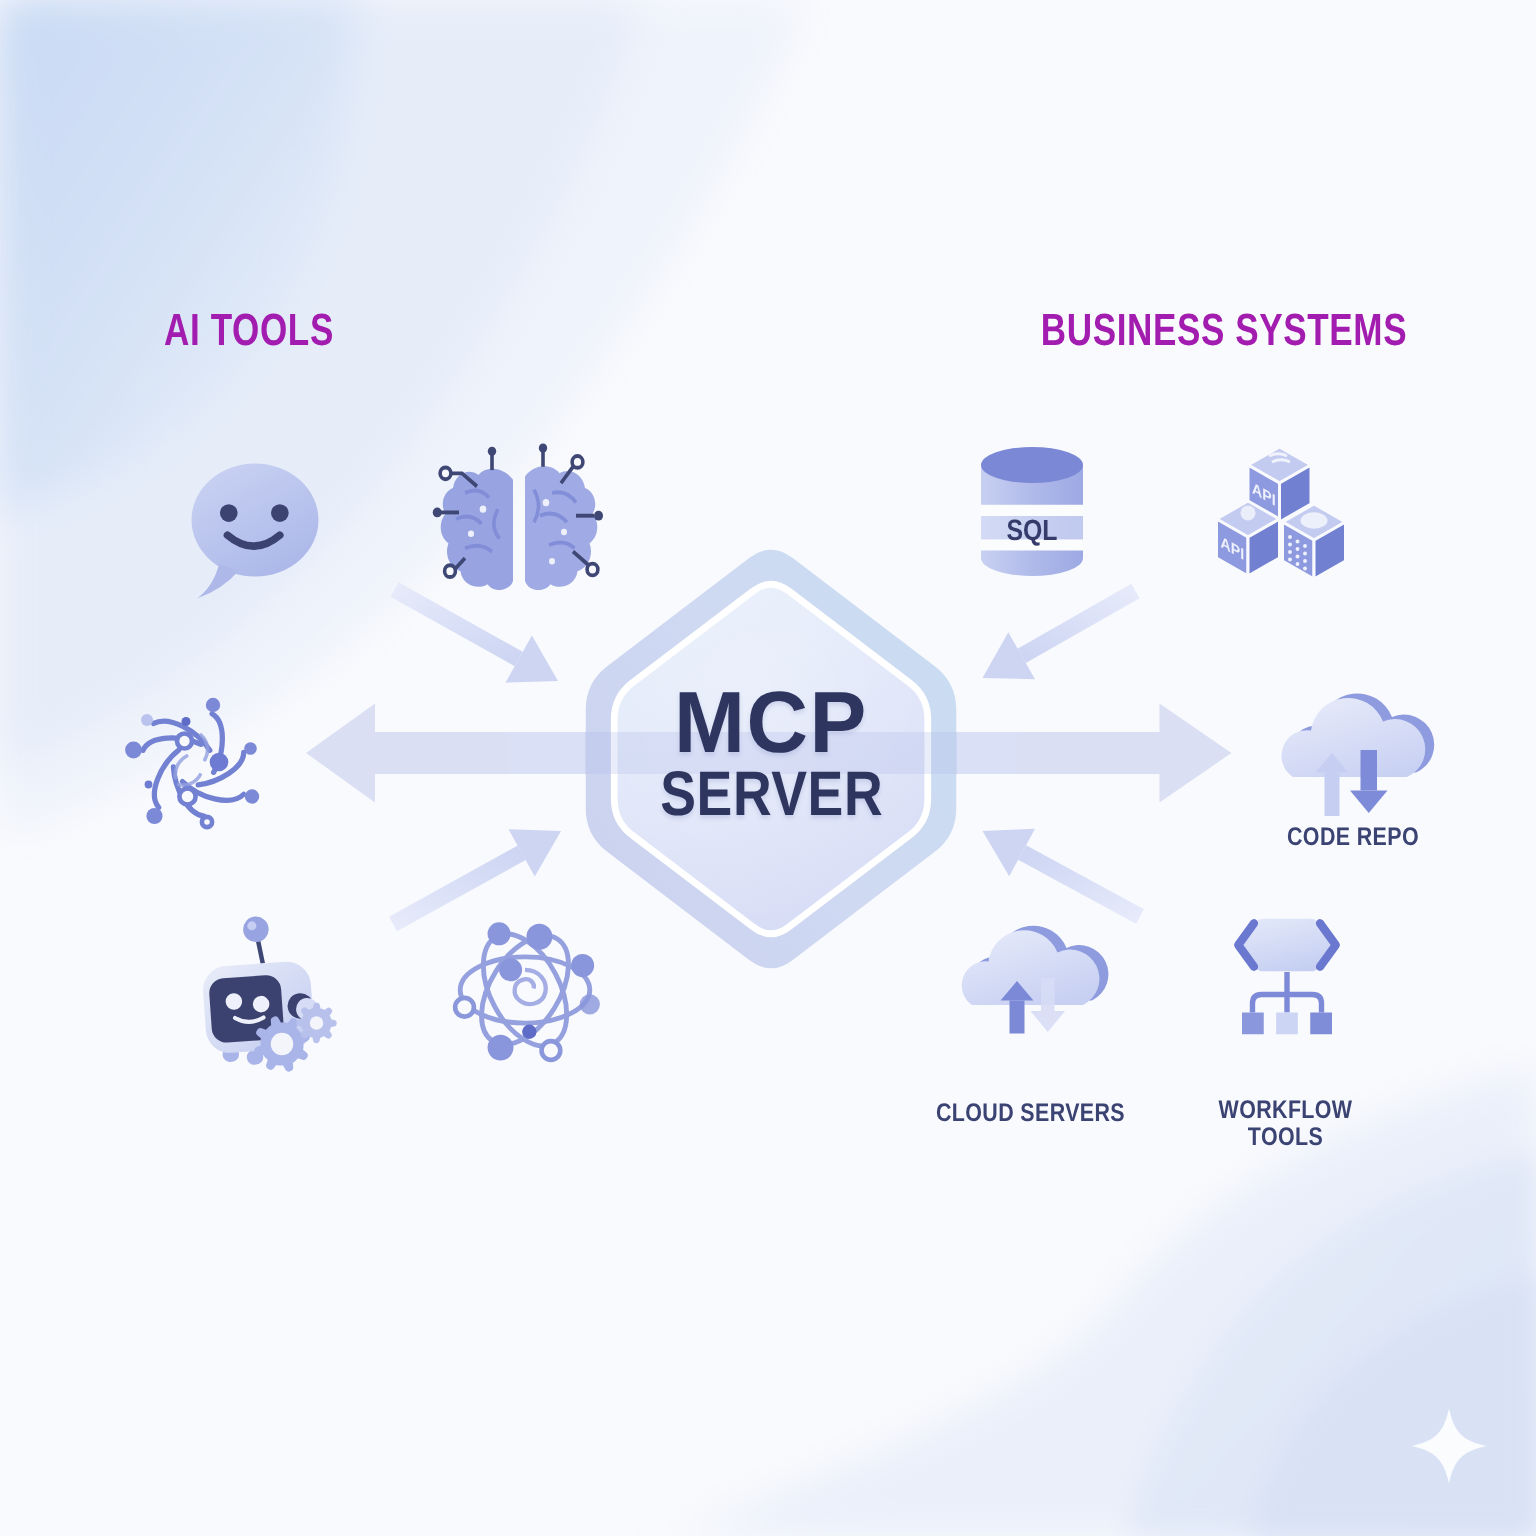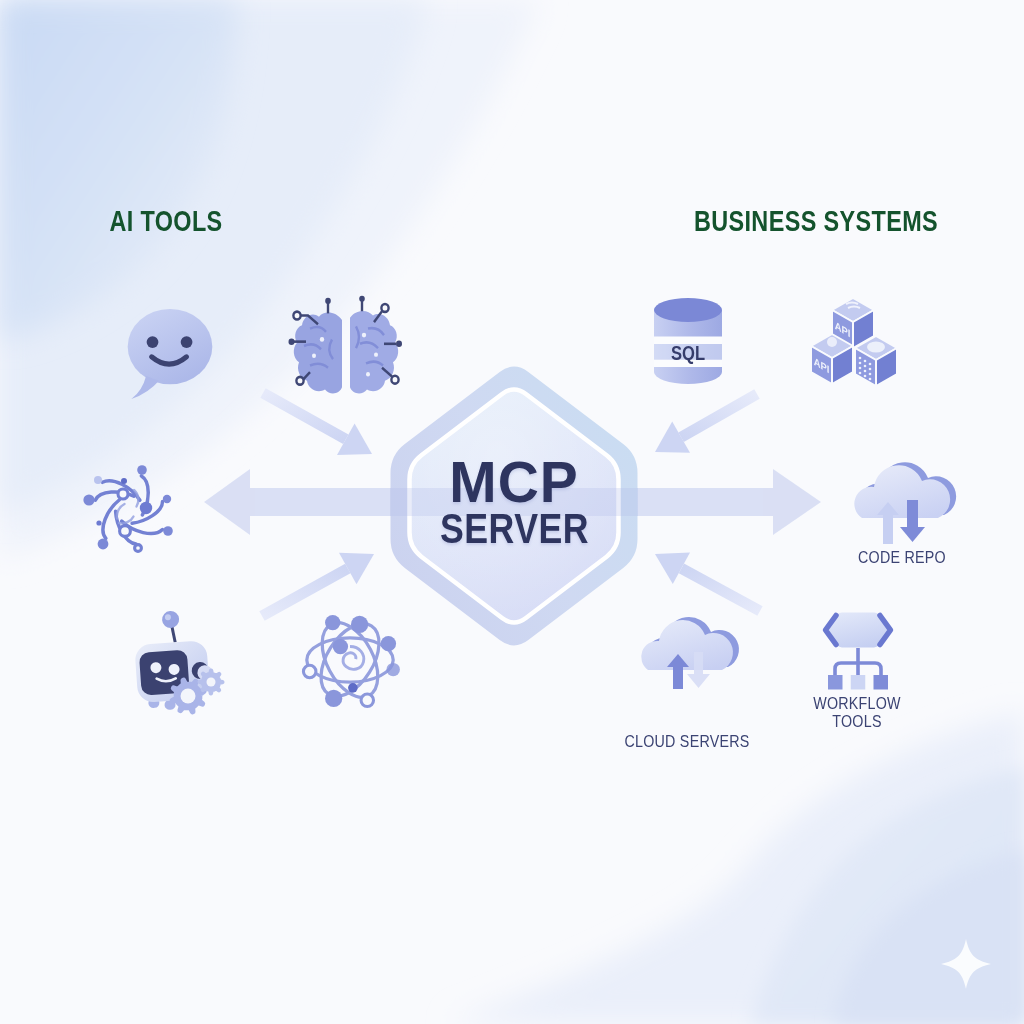--- a/index.html
+++ b/index.html
@@ -1,23 +1,23 @@
 <!DOCTYPE html>
 <html><head>
 <meta charset="utf-8">
 <style>
   html,body{margin:0;padding:0;}
   body{width:1024px;height:1024px;overflow:hidden;background:#f9fafd;
        font-family:"Liberation Sans", sans-serif;position:relative;}
   .abs{position:absolute;}
-  .hdr{position:absolute;font-weight:bold;color:#14532d;font-size:30px;
+  .hdr{position:absolute;font-weight:bold;color:#a21caf;font-size:30px;
        white-space:nowrap;}
   .hdr > span{display:inline-block;transform:translateX(-50%) scaleX(0.78);
        letter-spacing:0.5px;}
-  .lbl{position:absolute;font-weight:normal;color:#3b4373;font-size:17px;
+  .lbl{position:absolute;font-weight:bold;color:#3b4373;font-size:17px;
        white-space:nowrap;text-align:center;}
   .lbl > div{transform:translateX(-50%) scaleX(0.84);letter-spacing:0.3px;}
   .hextext{position:absolute;left:0;width:1028px;text-align:center;
        color:#2e355f;font-weight:bold;white-space:nowrap;
        text-shadow:0 2px 3px rgba(120,130,190,0.25);}
   .hextext > span{display:inline-block;}
   #mcp-line1{top:448px;font-size:58px;}
   #mcp-line1 > span{transform:scaleX(0.98);letter-spacing:1px;}
   #mcp-line2{top:505px;font-size:42px;}
   #mcp-line2 > span{transform:scaleX(0.85);letter-spacing:0.5px;}
@@ -414,18 +414,18 @@
     <path d="M 60,7.5 L 70.5,22 L 60,36.5"></path>
   </g>
   <g stroke="#7d8ad7" stroke-width="3.6" fill="none">
     <path d="M 38,40 L 38,67"></path>
     <path d="M 15,67 L 15,61 Q 15,55 21,55 L 55,55 Q 61,55 61,61 L 61,67"></path>
   </g>
   <rect x="8" y="67" width="14.5" height="14.5" fill="#8a97dd"></rect>
   <rect x="30.75" y="67" width="14.5" height="14.5" fill="#ccd5f4"></rect>
   <rect x="53.5" y="67" width="14.5" height="14.5" fill="#7f8cd8"></rect>
 </svg>
-<div class="lbl" style="left:857px;top:695px;line-height:17.5px;">
+<div class="lbl" style="left:857px;top:731px;line-height:17.5px;">
   <div>
     <div>WORKFLOW</div>
     <div>TOOLS</div>
   </div>
 </div>
 
 </body></html>

